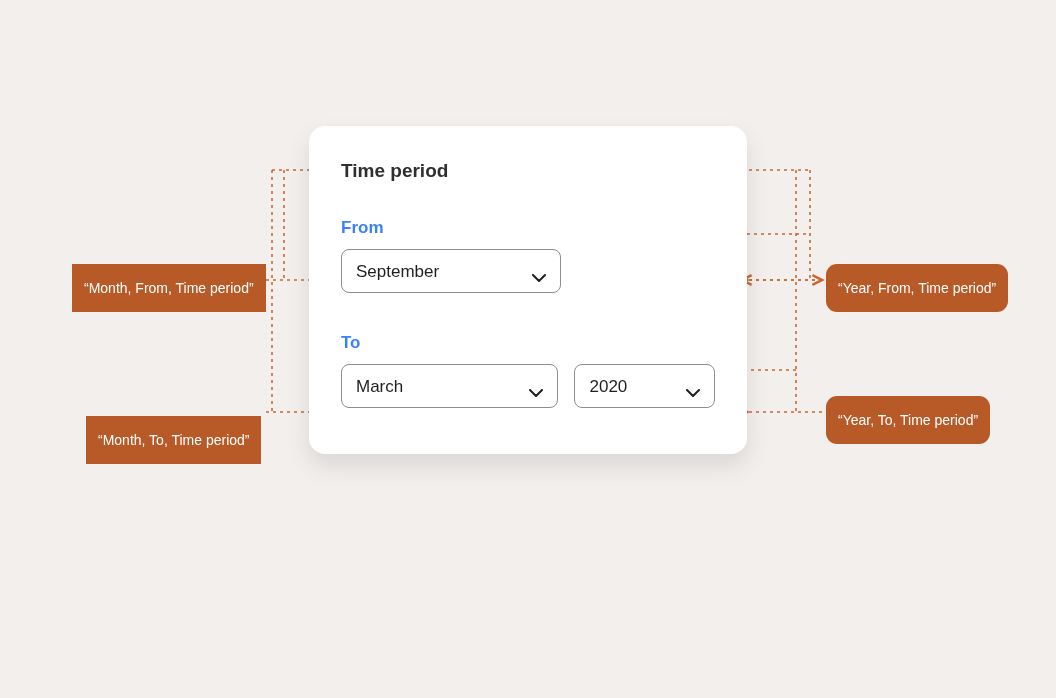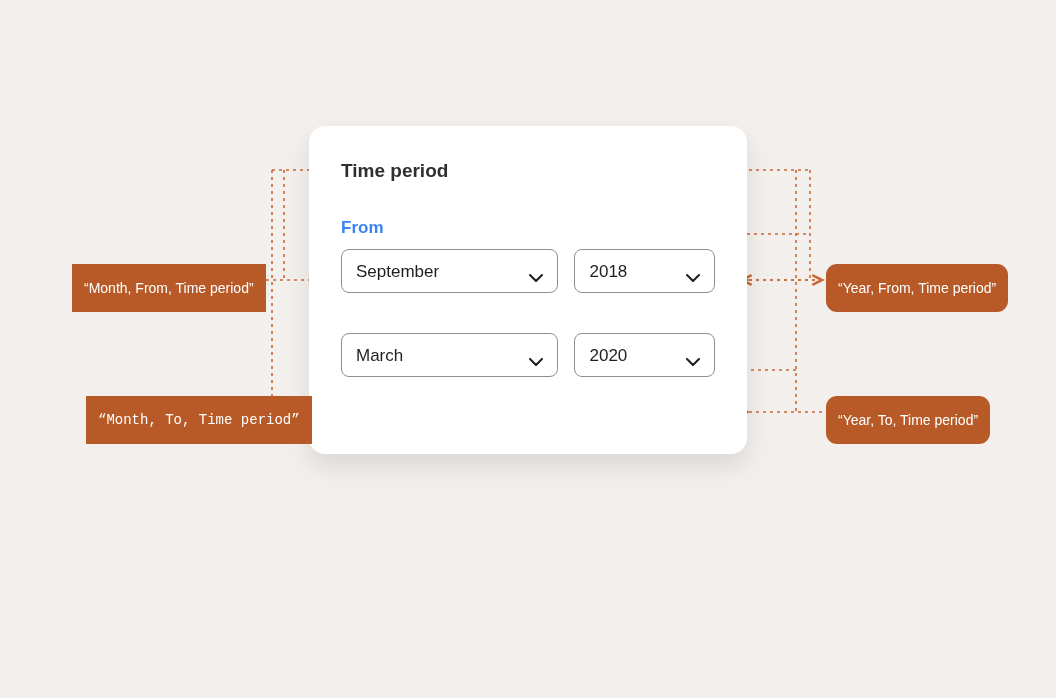--- a/index.html
+++ b/index.html
@@ -151,30 +151,23 @@
     <div class="section-label">From</div>
     <div class="select-row">
       <div class="select month">
         <span class="select-text">September</span>
         <span class="chevron-down">
           <svg viewBox="0 0 14 8" width="14" height="8">
               <path d="M1 1 L7 7 L13 1" fill="none" stroke="#1f1f1f" stroke-width="2" stroke-linecap="round" stroke-linejoin="round"></path>
             </svg>
         </span>
       </div>
-      <div class="select year">
-        <span class="select-text">2018</span>
-        <span class="chevron-down">
-          <svg viewBox="0 0 14 8" width="14" height="8">
-              <path d="M1 1 L7 7 L13 1" fill="none" stroke="#1f1f1f" stroke-width="2" stroke-linecap="round" stroke-linejoin="round"></path>
-            </svg>
-        </span>
-      </div>
     </div>
 
+    <div class="section-label">To</div>
     <div class="select-row" style="margin-bottom:0">
       <div class="select month">
         <span class="select-text">March</span>
         <span class="chevron-down">
           <svg viewBox="0 0 14 8" width="14" height="8">
               <path d="M1 1 L7 7 L13 1" fill="none" stroke="#1f1f1f" stroke-width="2" stroke-linecap="round" stroke-linejoin="round"></path>
             </svg>
         </span>
       </div>
       <div class="select year">
@@ -182,17 +175,17 @@
         <span class="chevron-down">
           <svg viewBox="0 0 14 8" width="14" height="8">
               <path d="M1 1 L7 7 L13 1" fill="none" stroke="#1f1f1f" stroke-width="2" stroke-linecap="round" stroke-linejoin="round"></path>
             </svg>
         </span>
       </div>
     </div>
   </div>
 
   <div class="anno-box" style="left:72px; top:264px;">“Month, From, Time period”</div>
-  <div class="anno-box" style="left:86px; top:396px;font-family:Liberation Mono, monospace;">“Month, To, Time period”</div>
+  <div class="anno-box" style="left:86px; top:416px;">“Month, To, Time period”</div>
   <div class="anno-box" style="left:826px; top:264px;border-radius:11px;">“Year, From, Time period”</div>
   <div class="anno-box" style="left:826px; top:396px;border-radius:11px;">“Year, To, Time period”</div>
 
 </div>
 
 </body></html>

